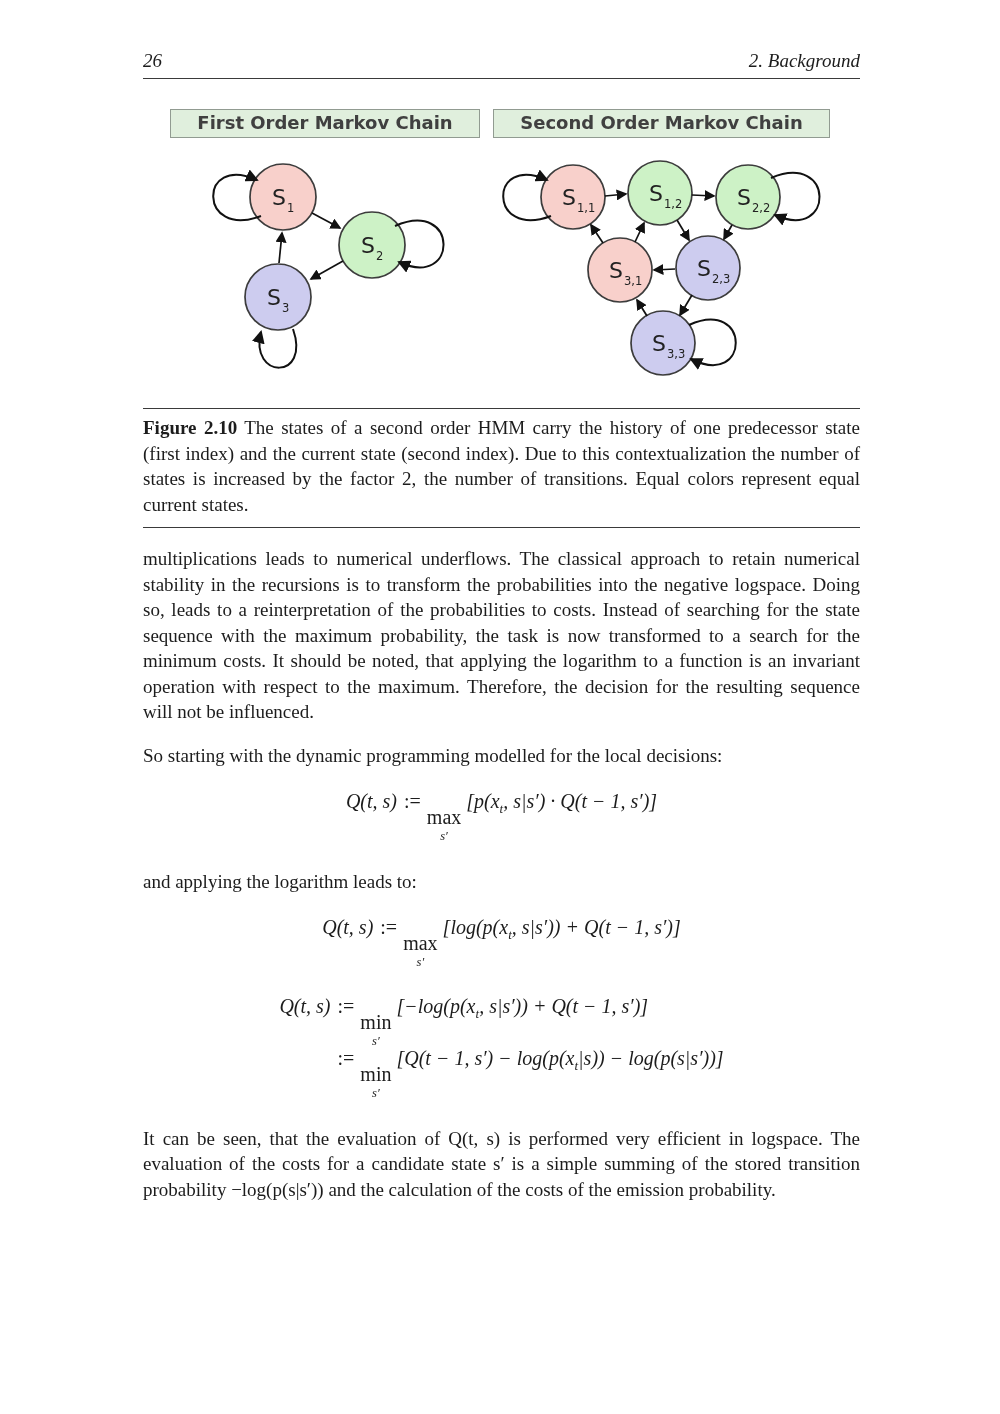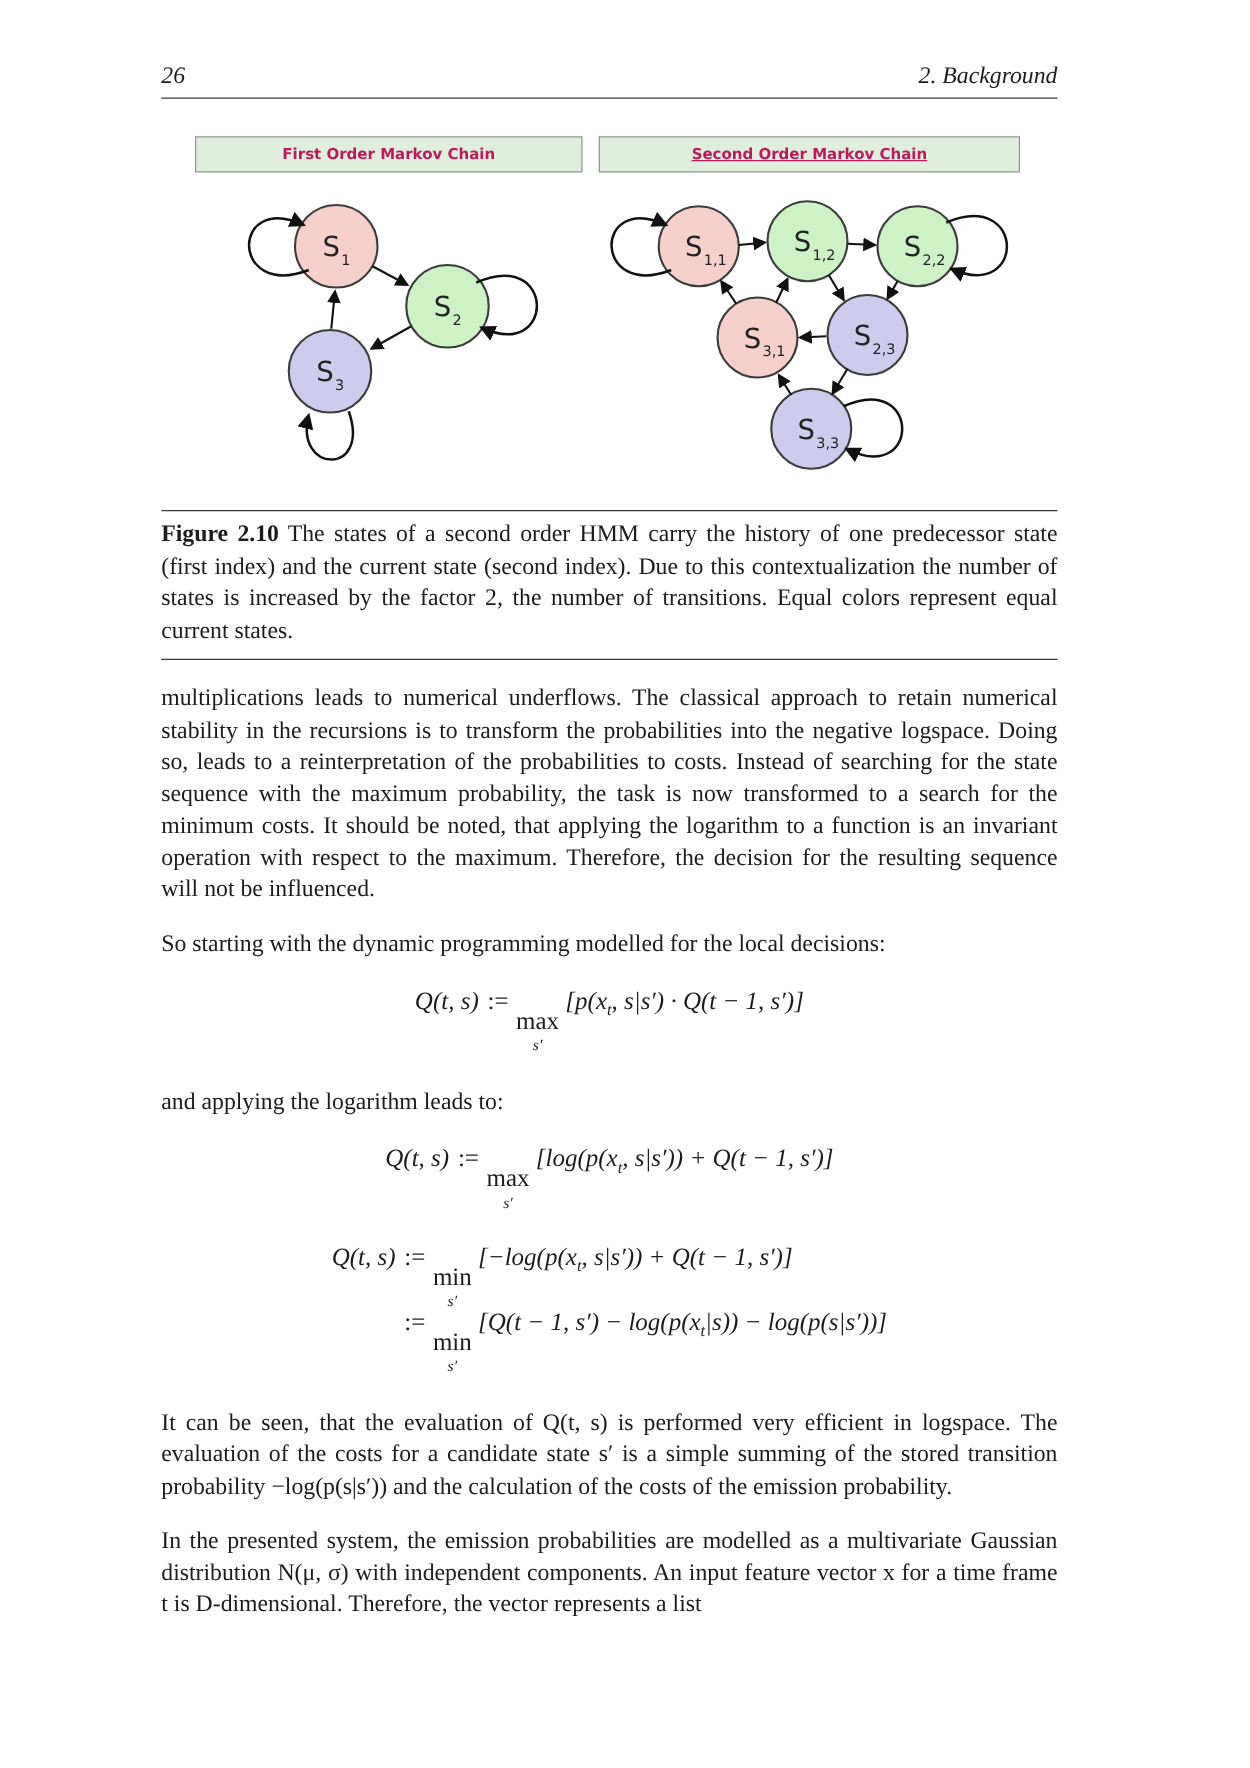--- a/index.html
+++ b/index.html
@@ -1,40 +1,40 @@
 <!DOCTYPE html>
 <html><head>
 <meta charset="utf-8">
 <style>
   html,body{margin:0;padding:0;}
   body{
     width:1000px;height:1414px;background:#ffffff;position:relative;
     font-family:"Liberation Serif","DejaVu Serif",serif;color:#1c1c1c;
     overflow:hidden;
   }
-  .page{position:absolute;left:129px;top:0;width:717px;}
+  .page{position:absolute;left:143px;top:0;width:717px;}
 
   
   .hdr{
     display:flex;justify-content:space-between;align-items:flex-end;
     margin-top:50px;padding-bottom:6px;border-bottom:1.4px solid #3a3a3a;
     font-style:italic;font-size:19px;
   }
 
   
   .figure{margin-top:30px;}
   .fig-titles{display:flex;margin-left:27px;gap:13px;}
   .titlebox{
     box-sizing:border-box;height:29px;line-height:26px;text-align:center;
     background:#e0efdd;border:1.5px solid #919b91;
     font-family:"DejaVu Sans","Liberation Sans",sans-serif;
-    font-weight:bold;font-size:12px;color:#be185d;
+    font-weight:bold;font-size:18px;color:#404040;
   }
   .tb1{width:310px;}
-  .tb2{width:337px;text-decoration:underline;}
+  .tb2{width:337px;}
   .diagram{display:block;margin-top:7px;}
   .node{stroke:#3c3c3c;stroke-width:1.7;}
   .edge{fill:none;stroke:#111;stroke-width:1.7;marker-end:url(#arrow);}
   .loop{fill:none;stroke:#111;stroke-width:2;marker-end:url(#arrow);}
   .nlabel{font-family:"DejaVu Sans",sans-serif;font-size:22px;fill:#222;}
   .nsub{font-family:"DejaVu Sans",sans-serif;font-size:11.5px;fill:#222;}
 
   
   .caption{
     margin-top:3px;border-top:1.4px solid #3a3a3a;border-bottom:1.4px solid #3a3a3a;
@@ -189,15 +189,14 @@
     <span class="eq-l"></span>
     <span class="eq-r">
       <span class="assign">:=</span><span class="opstack">
           <span class="op">min</span>
           <span class="opsub">s′</span>
         </span><span class="ebody"><span>[Q(t − 1, s′) − log(p(x</span><sub>t</sub><span>|s)) − log(p(s|s′))]</span></span>
     </span>
   </div>
 
   <p class="bodytext">It can be seen, that the evaluation of Q(t, s) is performed very efficient in logspace. The evaluation of the costs for a candidate state s′ is a simple summing of the stored transition probability −log(p(s|s′)) and the calculation of the costs of the emission probability.</p>
-  <p class="bodytext">In the presented system, the emission probabilities are modelled as a multivariate Gaussian distribution N(μ, σ) with independent components. An input feature vector x for a time frame t is D-dimensional. Therefore, the vector represents a list</p>
 
 </div>
 
 </body></html>

